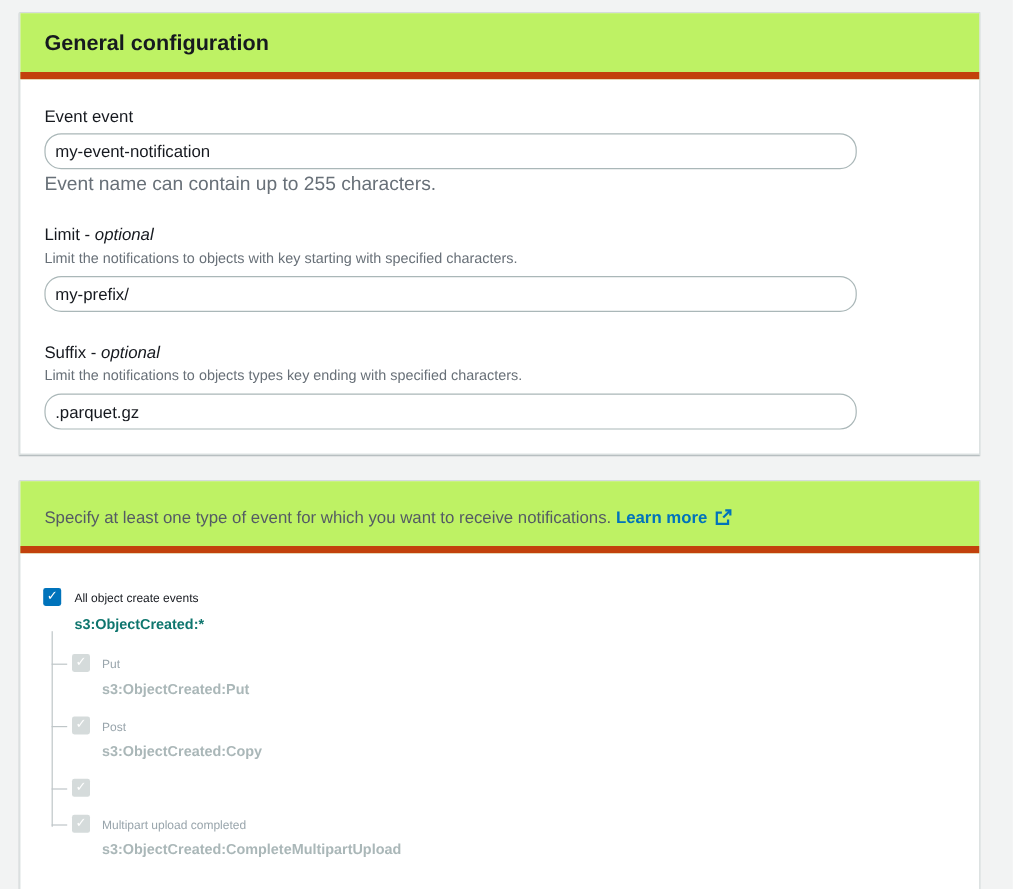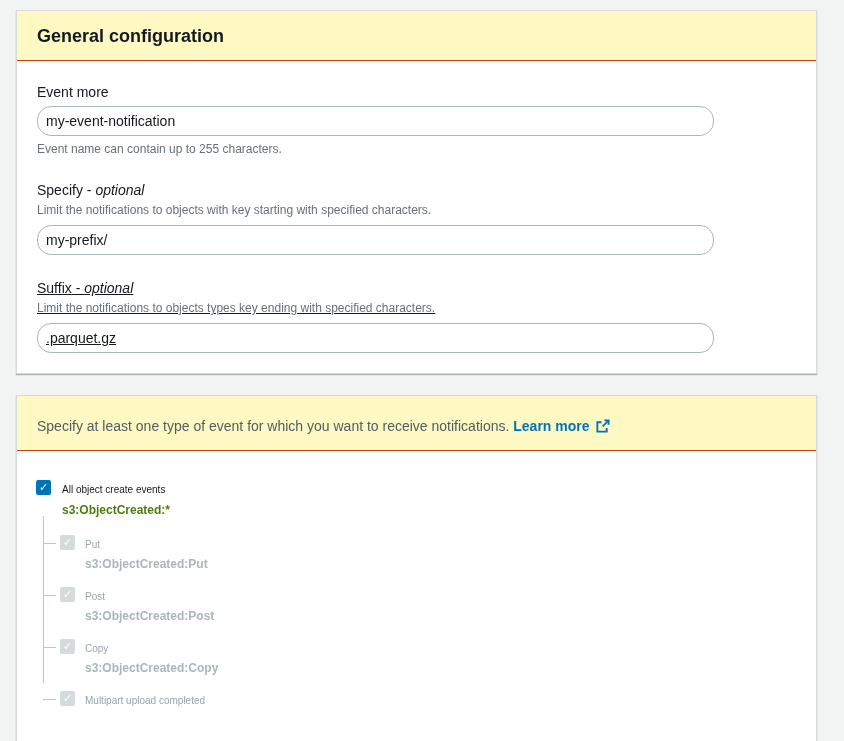--- a/index.html
+++ b/index.html
@@ -12,22 +12,22 @@
   }
   .card {
     background:#ffffff;
     border:1px solid #d5dbdb;
     box-shadow:0 1px 1px 0 rgba(0,28,36,0.30);
     margin:0 27px 0 16px;
   }
   .card-1 { margin-top:10px; }
   .card-2 { margin-top:21px; height:420px; }
   .card-header {
-    background:#fef9c3;
-    border-bottom:1px solid #c2410c;
+    background:#bef264;
+    border-bottom:6px solid #c2410c;
     padding:15px 20px 14px 20px;
   }
   .card-title {
     font-size:18px;
     line-height:20px;
     font-weight:700;
     color:#16191f;
   }
   .card-header-desc {
     margin-top:5px;
@@ -38,21 +38,21 @@
   .learn-more-link {
     color:#0073bb;
     font-weight:700;
     text-decoration:none;
     cursor:pointer;
   }
   .ext-icon { vertical-align:-3px; margin-left:5px; }
   .card-body { padding:22px 20px 20px 20px; }
 
   .field { margin-bottom:24px; }
-  .field:last-child { margin-bottom:0;text-decoration:underline; }
+  .field:last-child { margin-bottom:0; }
   .form-label {
     display:block;
     font-size:14px;
     line-height:18px;
     color:#16191f;
     margin-bottom:5px;
   }
   .optional-label { font-style:italic;text-align:right; }
   .sep { white-space:pre; }
   .field-desc {
@@ -69,21 +69,21 @@
     border-radius:14px;
     background:#fff;
     padding:0 8px;
     font-family:inherit;
     font-size:14px;
     color:#16191f;
     outline:none;
   }
   .helper-text {
     margin-top:5px;
-    font-size:12px;
+    font-size:16px;
     line-height:16px;
     color:#687078;
   }
 
   .card-body-2 { padding:28px 20px 20px 19px; }
 
   .cb-row { display:flex; align-items:flex-start; }
   .checkbox {
     flex:0 0 auto;
     width:15px; height:15px;
@@ -93,21 +93,21 @@
     font-size:11px; font-weight:700; line-height:15px;
     user-select:none;
   }
   .checkbox.checked { background:#0073bb; color:#ffffff; }
   .checkbox.disabled-checked { background:#d5dbdb; color:#ffffff; cursor:default; }
   .cb-texts { margin-left:11px; }
   .cb-label { font-size:10px; line-height:18px; color:#16191f; }
   .cb-code {
     margin-top:3px;
     font-size:12px; line-height:16px;
-    font-weight:700; color:#4d7c0f;
+    font-weight:700; color:#0f766e;
   }
   .tree-children { position:relative; margin-left:7px; margin-top:16px; }
   .tree-children::before {
     content:""; position:absolute;
     left:0; top:-18px;
     width:1px; height:calc(100% - 9px);
     background:#bfc6c8;
   }
   .tree-child { position:relative; padding-left:17px; margin-bottom:14px; display:flex; align-items:flex-start; }
   .tree-child:last-child { margin-bottom:0; }
@@ -124,27 +124,27 @@
 </head>
 <body>
 
 <section class="card card-1">
   <header class="card-header">
     <h2 class="card-title">General configuration</h2>
   </header>
   <div class="card-body">
 
     <div class="field">
-      <label class="form-label">Event more</label>
+      <label class="form-label">Event event</label>
       <input class="text-input" type="text" value="my-event-notification" style="">
       <div class="helper-text">Event name can contain up to 255 characters.</div>
     </div>
 
     <div class="field">
-      <label class="form-label"><span>Specify</span><span class="sep"> - </span><span class="optional-label">optional</span></label>
+      <label class="form-label"><span>Limit</span><span class="sep"> - </span><span class="optional-label">optional</span></label>
       <div class="field-desc">Limit the notifications to objects with key starting with specified characters.</div>
       <input class="text-input" type="text" value="my-prefix/" style="">
     </div>
 
     <div class="field">
       <label class="form-label"><span>Suffix</span><span class="sep"> - </span><span class="optional-label">optional</span></label>
       <div class="field-desc">Limit the notifications to objects types key ending with specified characters.</div>
       <input class="text-input" type="text" value=".parquet.gz" style="">
     </div>
 
@@ -179,34 +179,31 @@
         <span class="cb-texts">
           <span class="cb-label">Put</span>
           <div class="cb-code">s3:ObjectCreated:Put</div>
         </span>
       </div>
 
       <div class="tree-child">
         <span class="checkbox disabled-checked">✓</span>
         <span class="cb-texts">
           <span class="cb-label">Post</span>
-          <div class="cb-code">s3:ObjectCreated:Post</div>
-        </span>
-      </div>
-
-      <div class="tree-child">
-        <span class="checkbox disabled-checked">✓</span>
-        <span class="cb-texts">
-          <span class="cb-label">Copy</span>
           <div class="cb-code">s3:ObjectCreated:Copy</div>
         </span>
       </div>
 
       <div class="tree-child">
         <span class="checkbox disabled-checked">✓</span>
+      </div>
+
+      <div class="tree-child">
+        <span class="checkbox disabled-checked">✓</span>
         <span class="cb-texts">
           <span class="cb-label">Multipart upload completed</span>
+          <div class="cb-code">s3:ObjectCreated:CompleteMultipartUpload</div>
         </span>
       </div>
 
     </div>
   </div>
 </section>
 
 </body></html>

